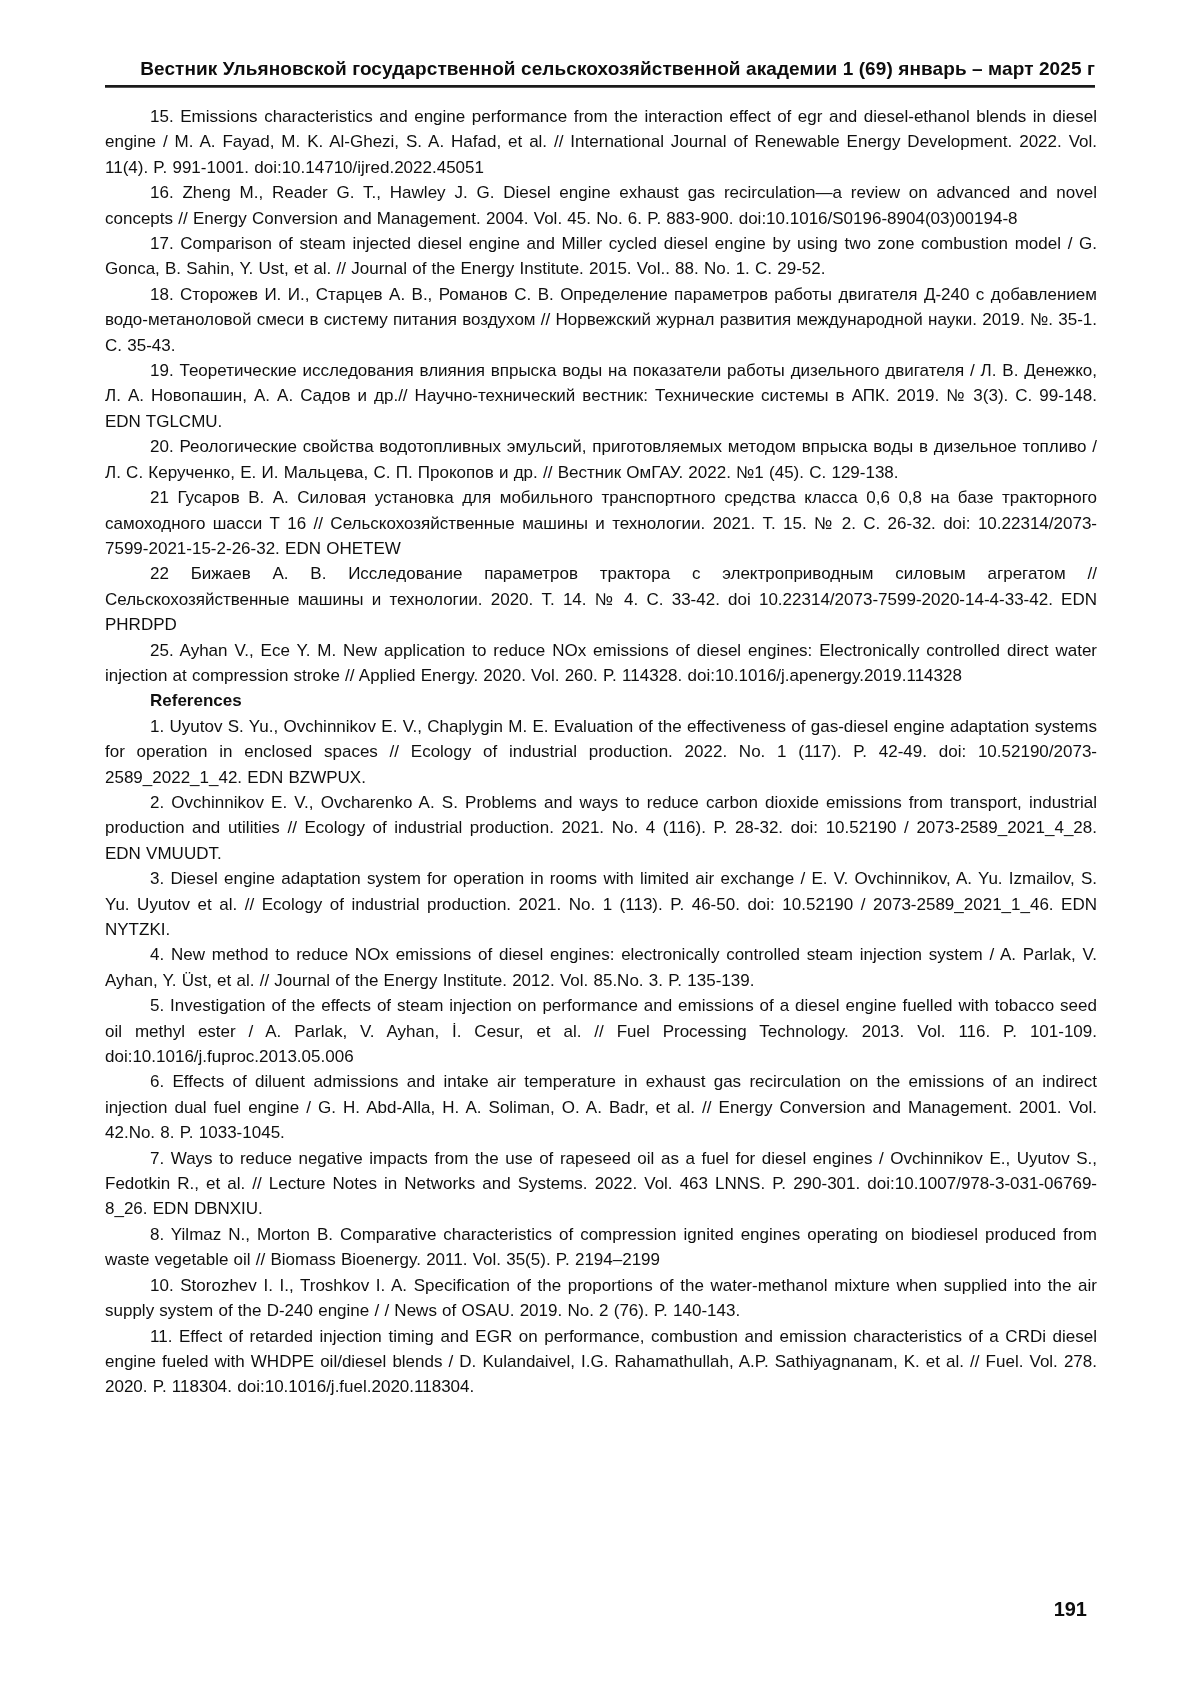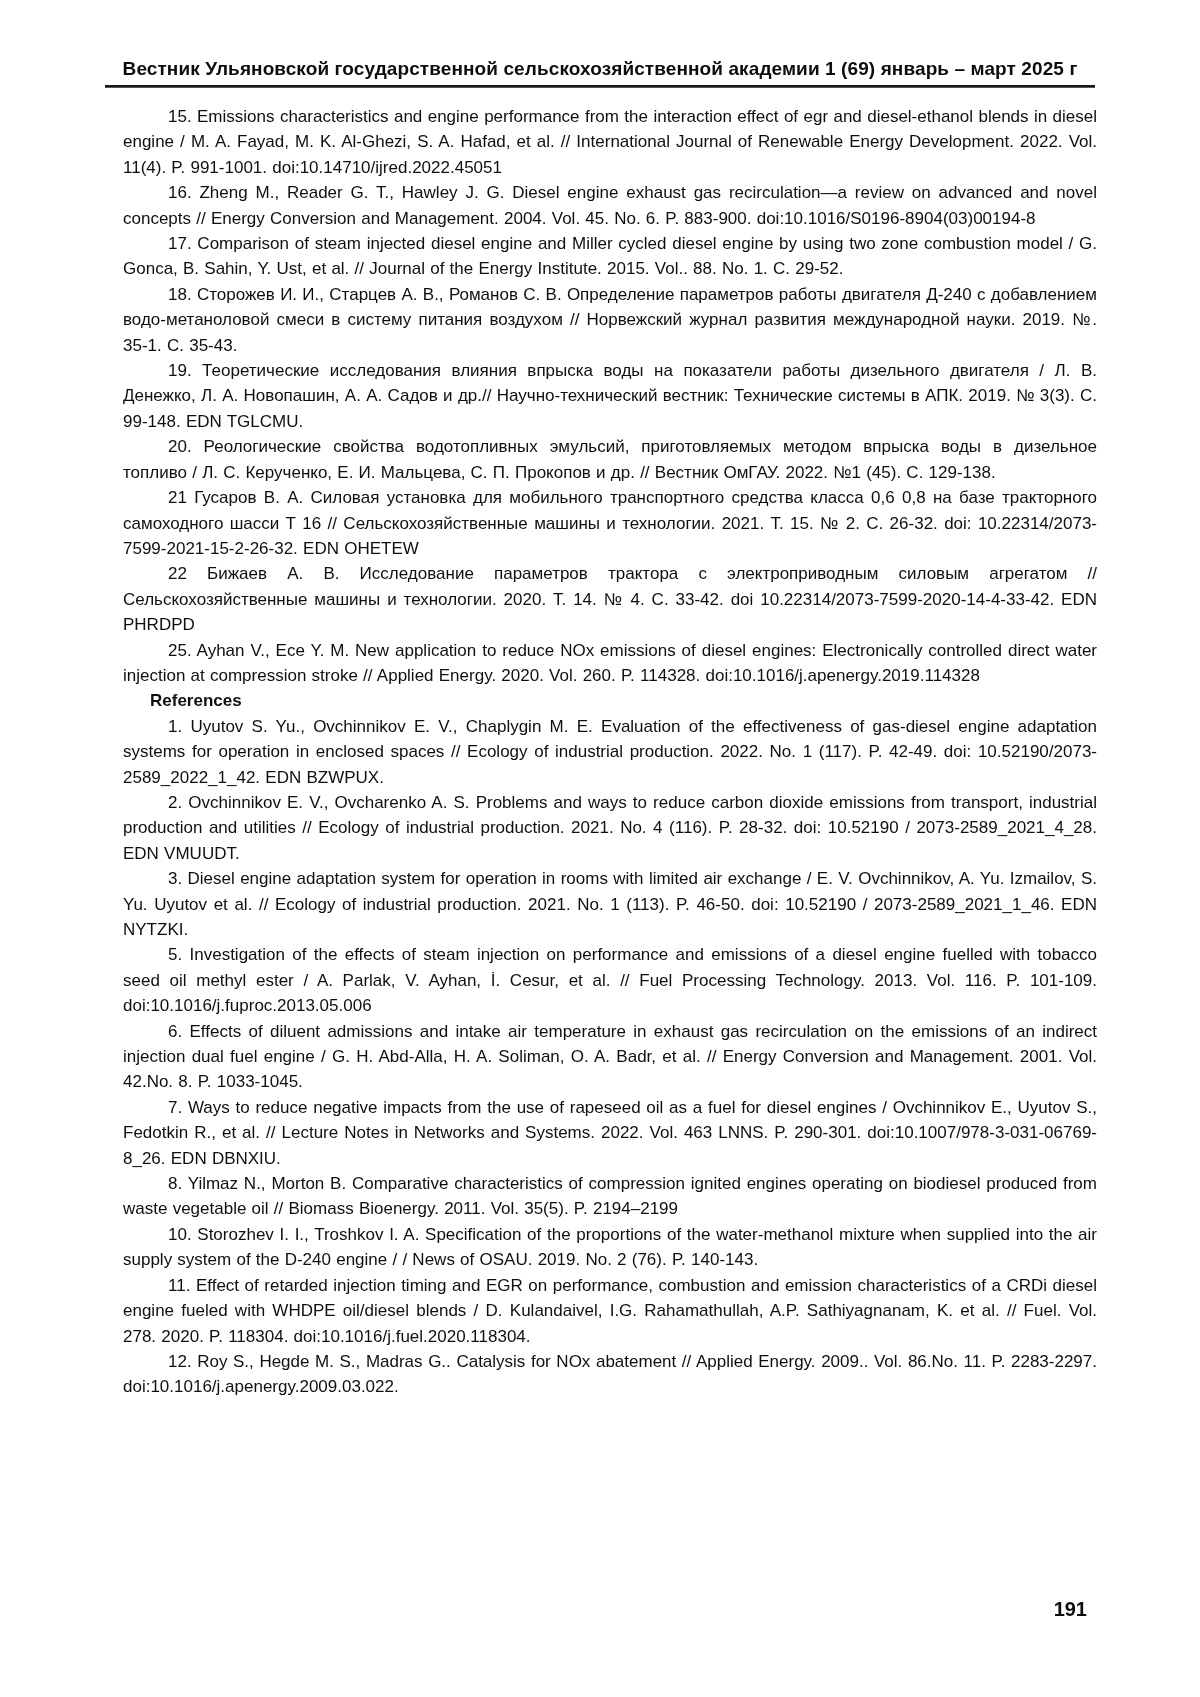--- a/index.html
+++ b/index.html
@@ -18,21 +18,21 @@
   }
   .header-wrap {
     position: absolute;
     left: 105px;
     top: 58px;
     width: 990px;
   }
   .journal-header {
     font-size: 19px;
     font-weight: bold;
-    text-align: center;
+    text-align: right;
     letter-spacing: 0.1px;
     color: #0d0d0d;
     white-space: nowrap;
   }
   .header-rule {
     margin-top: 5px;
     height: 3px;
     background: #1a1a1a;
     border-bottom: 1px solid #555;
   }
@@ -42,21 +42,20 @@
     top: 104px;
     width: 992px;
     font-size: 17px;
     line-height: 25.4px;
     text-align: justify;
     color: #0f0f0f;
   }
   .ref {
     text-indent: 45px;
     word-spacing: 0.5px;
-    margin-left: 18px;
   }
   .section-heading {
     font-weight: bold;
     text-indent: 45px;
   }
   .page-number {
     position: absolute;
     top: 1598px;
     right: 113px;
     font-size: 20px;
@@ -83,24 +82,24 @@
     <p class="ref">20. Реологические свойства водотопливных эмульсий, приготовляемых методом впрыска воды в дизельное топливо / Л. С. Керученко, Е. И. Мальцева, С. П. Прокопов и др. // Вестник ОмГАУ. 2022. №1 (45). С. 129-138.</p>
     <p class="ref">21 Гусаров В. А. Силовая установка для мобильного транспортного средства класса 0,6 0,8 на базе тракторного самоходного шасси Т 16 // Сельскохозяйственные машины и технологии. 2021. Т. 15. № 2. С. 26-32. doi: 10.22314/2073-7599-2021-15-2-26-32. EDN OHETEW</p>
     <p class="ref">22 Бижаев А. В. Исследование параметров трактора с электроприводным силовым агрегатом // Сельскохозяйственные машины и технологии. 2020. Т. 14. № 4. С. 33-42. doi 10.22314/2073-7599-2020-14-4-33-42. EDN PHRDPD</p>
     <p class="ref">25. Ayhan V., Ece Y. M. New application to reduce NOx emissions of diesel engines: Electronically controlled direct water injection at compression stroke // Applied Energy. 2020. Vol. 260. P. 114328. doi:10.1016/j.apenergy.2019.114328</p>
 
     <p class="section-heading">References</p>
 
     <p class="ref">1. Uyutov S. Yu., Ovchinnikov E. V., Chaplygin M. E. Evaluation of the effectiveness of gas-diesel engine adaptation systems for operation in enclosed spaces // Ecology of industrial production. 2022. No. 1 (117). P. 42-49. doi: 10.52190/2073-2589_2022_1_42. EDN BZWPUX.</p>
     <p class="ref">2. Ovchinnikov E. V., Ovcharenko A. S. Problems and ways to reduce carbon dioxide emissions from transport, industrial production and utilities // Ecology of industrial production. 2021. No. 4 (116). P. 28-32. doi: 10.52190 / 2073-2589_2021_4_28. EDN VMUUDT.</p>
     <p class="ref">3. Diesel engine adaptation system for operation in rooms with limited air exchange / E. V. Ovchinnikov, A. Yu. Izmailov, S. Yu. Uyutov et al. // Ecology of industrial production. 2021. No. 1 (113). P. 46-50. doi: 10.52190 / 2073-2589_2021_1_46. EDN NYTZKI.</p>
+    <p class="ref">4. New method to reduce NOx emissions of diesel engines: electronically controlled steam injection system / A. Parlak, V. Ayhan, Y. Üst, et al. // Journal of the Energy Institute. 2012. Vol. 85.No. 3. P. 135-139.</p>
     <p class="ref">5. Investigation of the effects of steam injection on performance and emissions of a diesel engine fuelled with tobacco seed oil methyl ester / A. Parlak, V. Ayhan, İ. Cesur, et al. // Fuel Processing Technology. 2013. Vol. 116. P. 101-109. doi:10.1016/j.fuproc.2013.05.006</p>
     <p class="ref">6. Effects of diluent admissions and intake air temperature in exhaust gas recirculation on the emissions of an indirect injection dual fuel engine / G. H. Abd-Alla, H. A. Soliman, O. A. Badr, et al. // Energy Conversion and Management. 2001. Vol. 42.No. 8. P. 1033-1045.</p>
     <p class="ref">7. Ways to reduce negative impacts from the use of rapeseed oil as a fuel for diesel engines / Ovchinnikov E., Uyutov S., Fedotkin R., et al. // Lecture Notes in Networks and Systems. 2022. Vol. 463 LNNS. P. 290-301. doi:10.1007/978-3-031-06769-8_26. EDN DBNXIU.</p>
     <p class="ref">8. Yilmaz N., Morton B. Comparative characteristics of compression ignited engines operating on biodiesel produced from waste vegetable oil // Biomass Bioenergy. 2011. Vol. 35(5). P. 2194–2199</p>
     <p class="ref">10. Storozhev I. I., Troshkov I. A. Specification of the proportions of the water-methanol mixture when supplied into the air supply system of the D-240 engine / / News of OSAU. 2019. No. 2 (76). P. 140-143.</p>
     <p class="ref">11. Effect of retarded injection timing and EGR on performance, combustion and emission characteristics of a CRDi diesel engine fueled with WHDPE oil/diesel blends / D. Kulandaivel, I.G. Rahamathullah, A.P. Sathiyagnanam, K. et al. // Fuel. Vol. 278. 2020. P. 118304. doi:10.1016/j.fuel.2020.118304.</p>
-    <p class="ref">12. Roy S., Hegde M. S., Madras G.. Catalysis for NOx abatement // Applied Energy. 2009.. Vol. 86.No. 11. P. 2283-2297. doi:10.1016/j.apenergy.2009.03.022.</p>
   </div>
 
   <div class="page-number">191</div>
 
 </div>
 
 </body></html>

